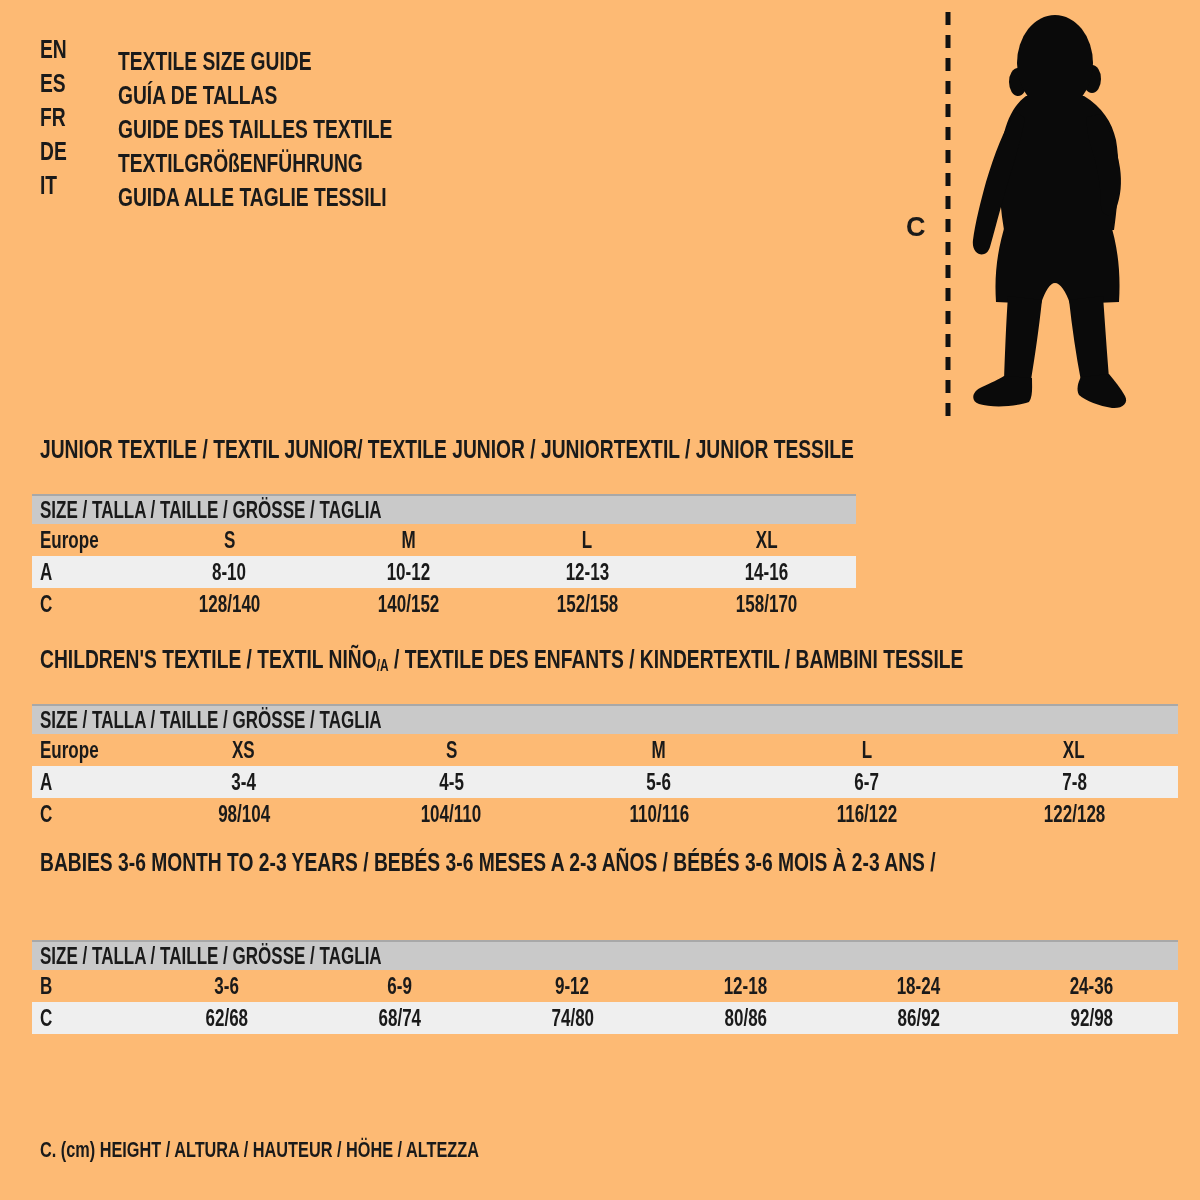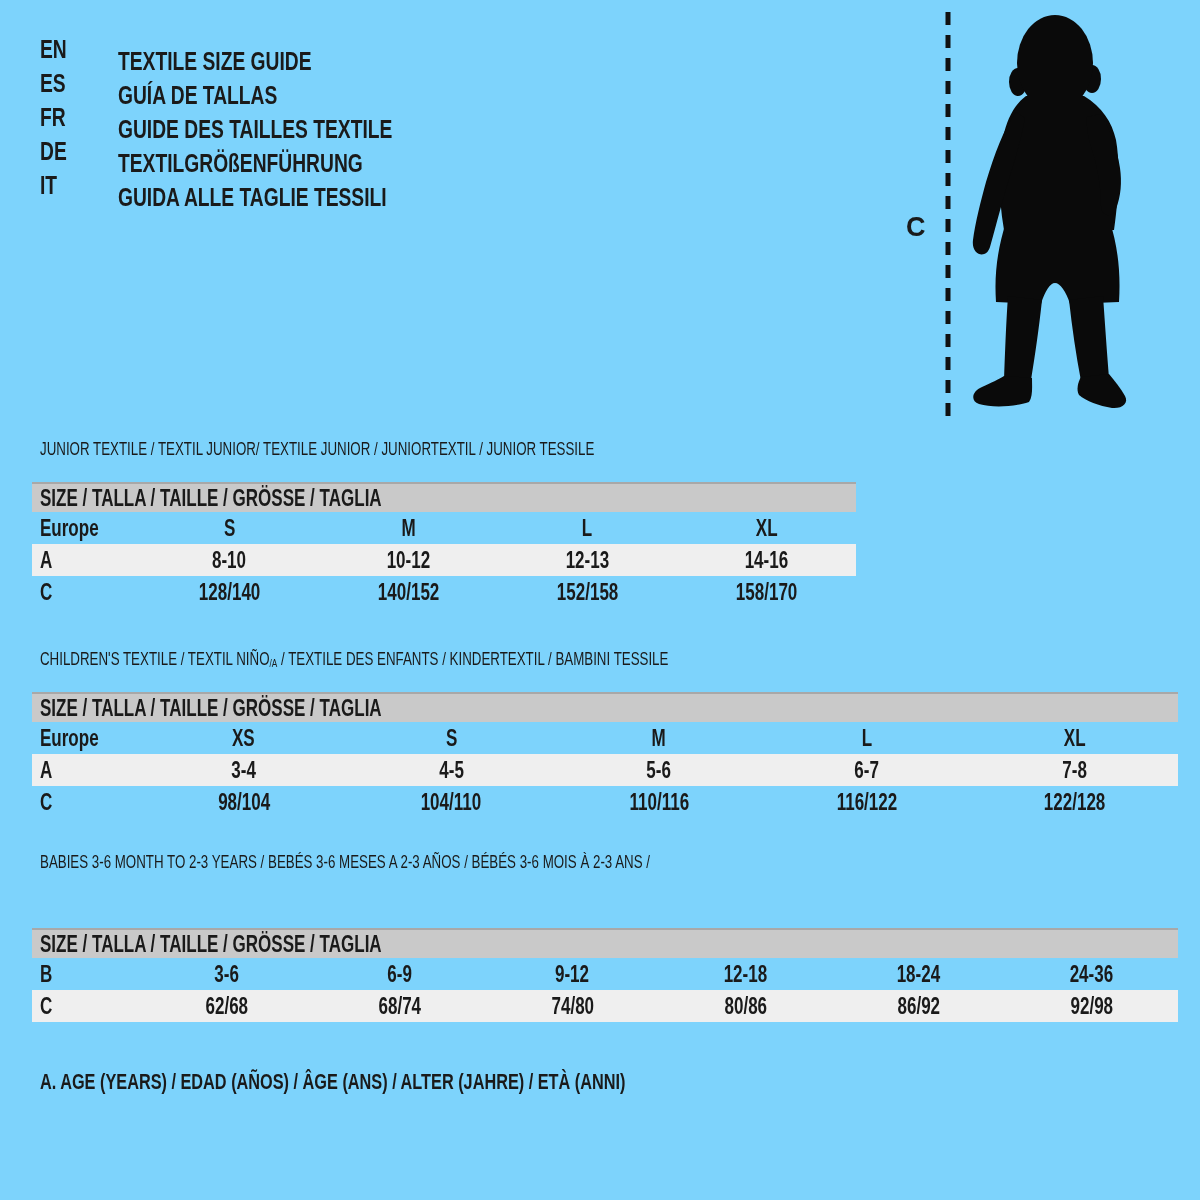--- a/index.html
+++ b/index.html
@@ -1,48 +1,48 @@
 <!DOCTYPE html>
 <html><head>
 <meta charset="utf-8">
 <style>
   * { margin:0; padding:0; box-sizing:border-box; }
   html,body { background:#ffffff; }
   .page {
     position:relative; width:1200px; height:1200px;
-    background:#7dd3fc; overflow:hidden;
+    background:#fdba74; overflow:hidden;
     font-family:"Liberation Sans", sans-serif;
     color:#1a1a1a;
   }
   
   .cd { display:inline-block; transform:scaleX(0.74); transform-origin:0 50%; white-space:nowrap; }
   .cx { display:inline-block; transform:scaleX(0.74); transform-origin:50% 50%; white-space:nowrap; }
 
   
   .lang-row { position:absolute; left:40px; height:26px; line-height:26px; font-size:26px; font-weight:700; }
   .lang-code { position:absolute; left:0; top:0; }
   .lang-label { position:absolute; left:78px; top:12px; }
 
   
   .measure-line { position:absolute; left:944px; top:12px; }
   .measure-label { position:absolute; left:906px; top:212px; font-size:27px; font-weight:700; }
   .silhouette { position:absolute; left:962px; top:10px; }
 
   
-  .title { position:absolute; left:40px; height:26px; line-height:26px; font-size:18px; font-weight:400; }
+  .title { position:absolute; left:40px; height:26px; line-height:26px; font-size:26px; font-weight:700; }
   .title .sub { font-size:0.62em; position:relative; top:0.2em; }
 
   
   .tbl { position:absolute; left:32px; }
   .hdr {
     height:30px; background:#c9c9c9; border-top:2px solid #a8a8a8;
     display:flex; align-items:center; padding-left:8px;
-    font-size:23px; font-weight:700;
+    font-size:23px; font-weight:700;margin-top:12px;
   }
-  .row { height:32px; display:flex; align-items:center; font-size:23px; font-weight:700;justify-content:flex-end; }
+  .row { height:32px; display:flex; align-items:center; font-size:23px; font-weight:700; }
   .row.shade { background:#efefef; }
   .lab { width:108px; padding-left:8px; }
   .cell { flex:1; text-align:center; }
 
   
   .legend-line { position:absolute; left:40px; height:24px; line-height:24px; font-size:22px; font-weight:700; }
 </style>
 </head>
 <body>
 
@@ -177,17 +177,17 @@
       <div class="lab"><span class="cd">C</span></div>
       <div class="cell"><span class="cx">62/68</span></div>
       <div class="cell"><span class="cx">68/74</span></div>
       <div class="cell"><span class="cx">74/80</span></div>
       <div class="cell"><span class="cx">80/86</span></div>
       <div class="cell"><span class="cx">86/92</span></div>
       <div class="cell"><span class="cx">92/98</span></div>
     </div>
   </div>
 
-  <div class="legend-line" style="top:1070px">
-    <span class="cd">A. AGE (YEARS) / EDAD (AÑOS) / ÂGE (ANS) / ALTER (JAHRE) / ETÀ (ANNI)</span>
+  <div class="legend-line" style="top:1138px">
+    <span class="cd">C. (cm) HEIGHT / ALTURA / HAUTEUR / HÖHE / ALTEZZA</span>
   </div>
 
 </div>
 
 </body></html>

